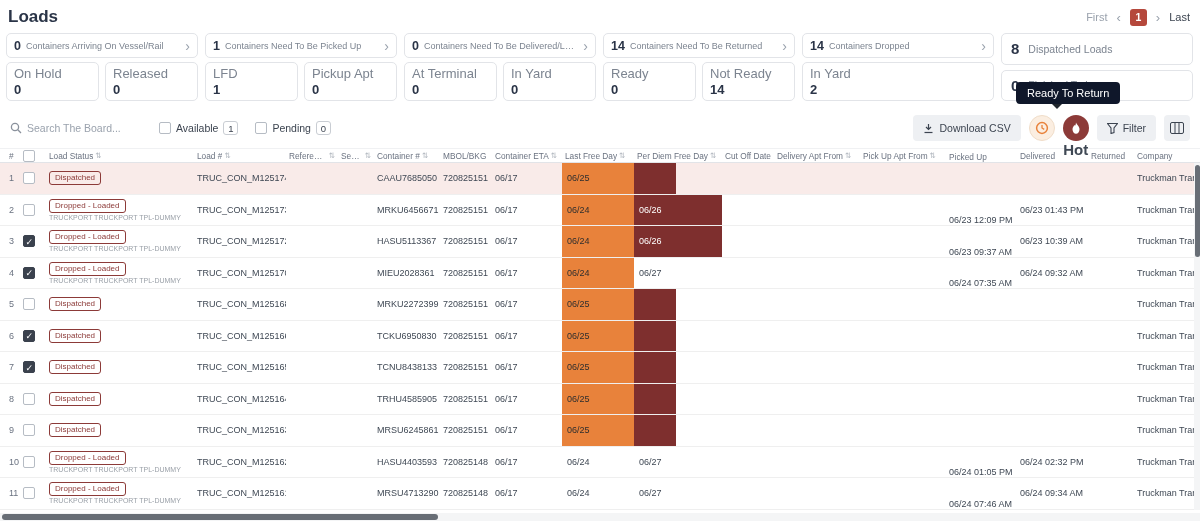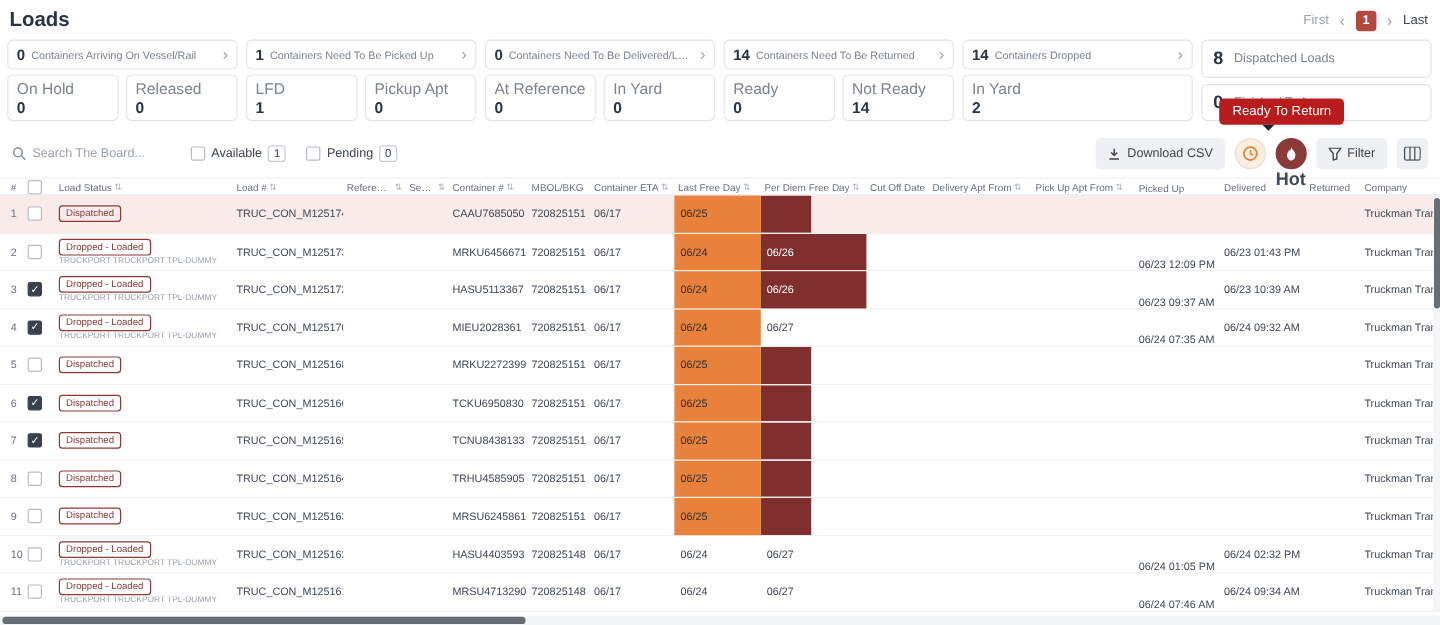--- a/index.html
+++ b/index.html
@@ -32,21 +32,21 @@
   .sub-label { font-size:13px; color:#7c8490; white-space:nowrap; overflow:hidden; }
   .sub-value { font-size:13px; font-weight:700; color:#2a3447; }
 
   .right-panel { width:192px; display:flex; flex-direction:column; gap:5px; }
   .panel-box { flex:1; border:1px solid #e2e4e8; border-radius:5px; display:flex; align-items:center;
                padding:0 9px; gap:9px; cursor:pointer; background:#fff; }
   .panel-count { font-size:15px; font-weight:700; color:#2a3447; }
   .panel-label { font-size:10.5px; color:#7c8490; white-space:nowrap;text-align:right; }
 
   
-  .tooltip { position:absolute; left:1016px; top:82px; background:#b91c1c; color:#fff; font-size:11px;
+  .tooltip { position:absolute; left:1016px; top:82px; background:#0f172a; color:#fff; font-size:11px;
              padding:5px 11px; border-radius:4px; z-index:20; white-space:nowrap; }
   .tooltip::after { content:""; position:absolute; bottom:-10px; left:36px; border:5px solid transparent;
                     border-top-color:#20262e; }
 
   
   .toolbar { display:flex; align-items:center; height:40px; padding:0 10px; gap:17px; margin-top:7px; }
   .search-box { display:flex; align-items:flex-start; gap:5px; width:132px; }
   .search-input { border:0; outline:0; font-size:10.5px; width:108px; color:#3c4450; background:transparent; font-family:inherit; }
   .search-input::placeholder { color:#9aa2ad; }
   .check-group { display:flex; align-items:center; gap:5px; font-size:10.5px; color:#3c4450; }
@@ -176,21 +176,21 @@
     </div>
   </div>
         <div class="card-group">
     <div class="card-main">
       <span class="card-count">0</span>
       <span class="card-label">Containers Need To Be Delivered/Loaded</span>
       <span class="chevron"></span>
     </div>
     <div class="card-subs">
       <div class="subcard">
-        <span class="sub-label">At Reference</span>
+        <span class="sub-label">At Terminal</span>
         <span class="sub-value">0</span>
       </div>
       <div class="subcard">
         <span class="sub-label">In Yard</span>
         <span class="sub-value">0</span>
       </div>
     </div>
   </div>
         <div class="card-group">
     <div class="card-main">

